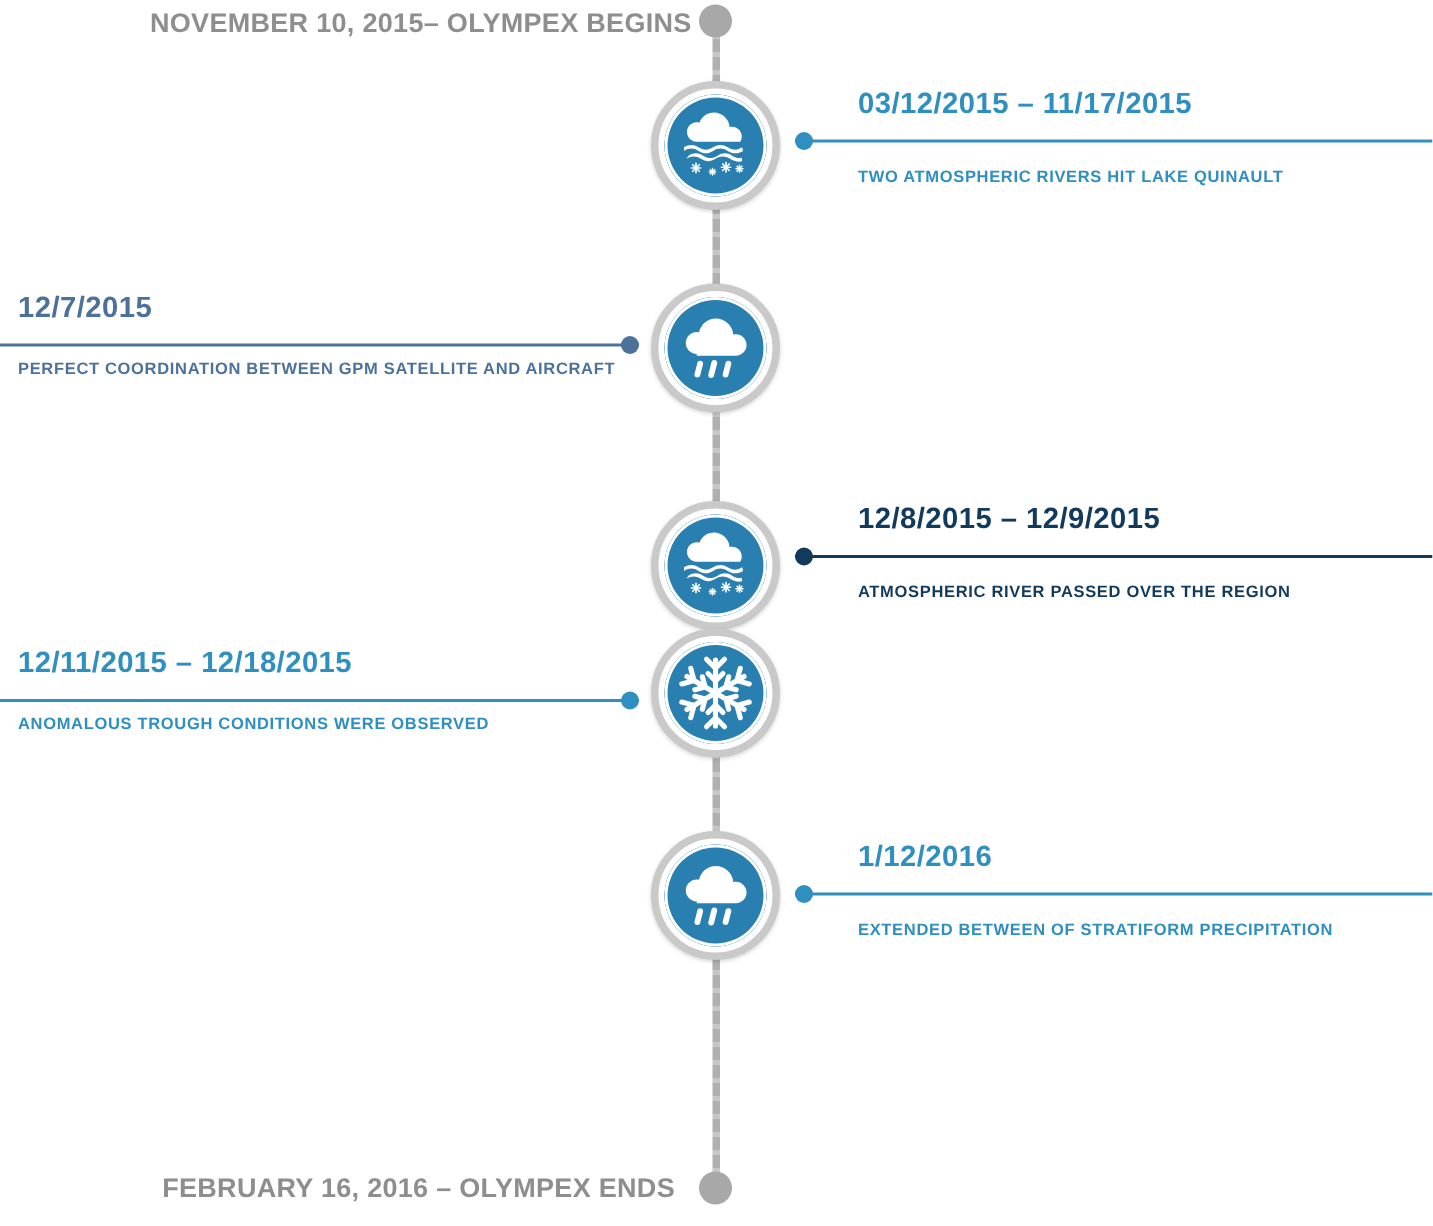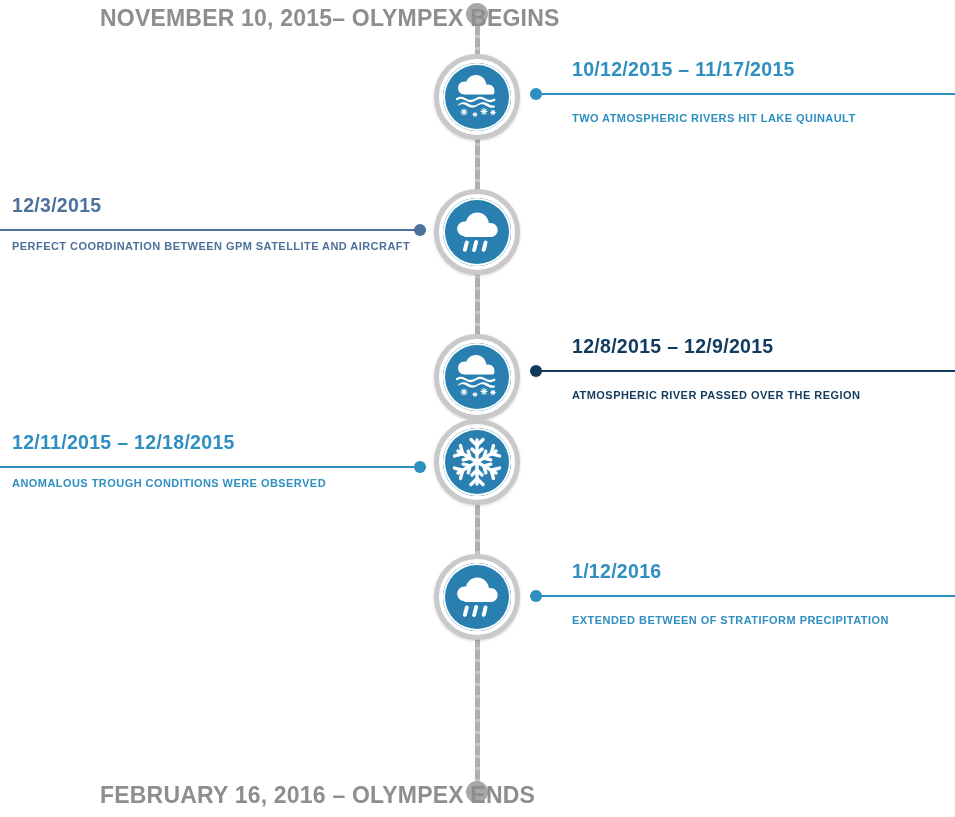--- a/index.html
+++ b/index.html
@@ -38,21 +38,21 @@
     background: #a8a8a8;
   }
   #spine-cap-top { top: 3px; }
   #spine-cap-bottom { top: 781px; }
 
   
   .endpoint-label {
     position: absolute;
     color: #8e8e8e;
     font-weight: bold;
-    font-size: 23px;
+    font-size: 18px;
     letter-spacing: 0.2px;
     white-space: nowrap;
     text-align: right;
   }
   #label-start { left: 100px; top: 5px; width: 350px; }
   #label-end   { left: 100px; top: 782px; width: 350px; }
 
   
   .badge {
     position: absolute;
@@ -284,30 +284,30 @@
       <g fill="#ffffff">
         <path d="M15.8 31.5c1.3 0 2.2 1.0 1.9 2.3l-1.9 7.4c-0.2 0.9-1.0 1.5-1.9 1.5-1.3 0-2.2-1.0-1.9-2.3l1.9-7.4c0.2-0.9 1.0-1.5 1.9-1.5z"></path>
         <path d="M25.2 31.0c1.3 0 2.2 1.0 1.9 2.3l-2.1 8.2c-0.2 0.9-1.0 1.5-1.9 1.5-1.3 0-2.2-1.0-1.9-2.3l2.1-8.2c0.2-0.9 1.0-1.5 1.9-1.5z"></path>
         <path d="M34.6 31.5c1.3 0 2.2 1.0 1.9 2.3l-1.9 7.4c-0.2 0.9-1.0 1.5-1.9 1.5-1.3 0-2.2-1.0-1.9-2.3l1.9-7.4c0.2-0.9 1.0-1.5 1.9-1.5z"></path>
       </g>
     </svg>
   </div>
 </div>
 
 <div class="event right" id="event-1">
-  <div class="event-date" style="color: rgb(46, 143, 192);">10/12/2015 – 11/17/2015</div>
+  <div class="event-date" style="color: rgb(46, 143, 192);">03/12/2015 – 11/17/2015</div>
   <div class="event-rule">
     <div class="rule-line" style="background: rgb(46, 143, 192);"></div>
     <div class="rule-dot" style="background: rgb(46, 143, 192);"></div>
   </div>
   <div class="event-desc" style="color: rgb(46, 143, 192);">TWO ATMOSPHERIC RIVERS HIT LAKE QUINAULT</div>
 </div>
 
 <div class="event left" id="event-2">
-  <div class="event-date" style="color: rgb(76, 113, 155);">12/3/2015</div>
+  <div class="event-date" style="color: rgb(76, 113, 155);">12/7/2015</div>
   <div class="event-rule">
     <div class="rule-line" style="background: rgb(76, 113, 155);"></div>
     <div class="rule-dot" style="background: rgb(76, 113, 155);"></div>
   </div>
   <div class="event-desc" style="color: rgb(76, 113, 155);">PERFECT COORDINATION BETWEEN GPM SATELLITE AND AIRCRAFT</div>
 </div>
 
 <div class="event right" id="event-3">
   <div class="event-date" style="color: rgb(18, 58, 92);">12/8/2015 – 12/9/2015</div>
   <div class="event-rule">

